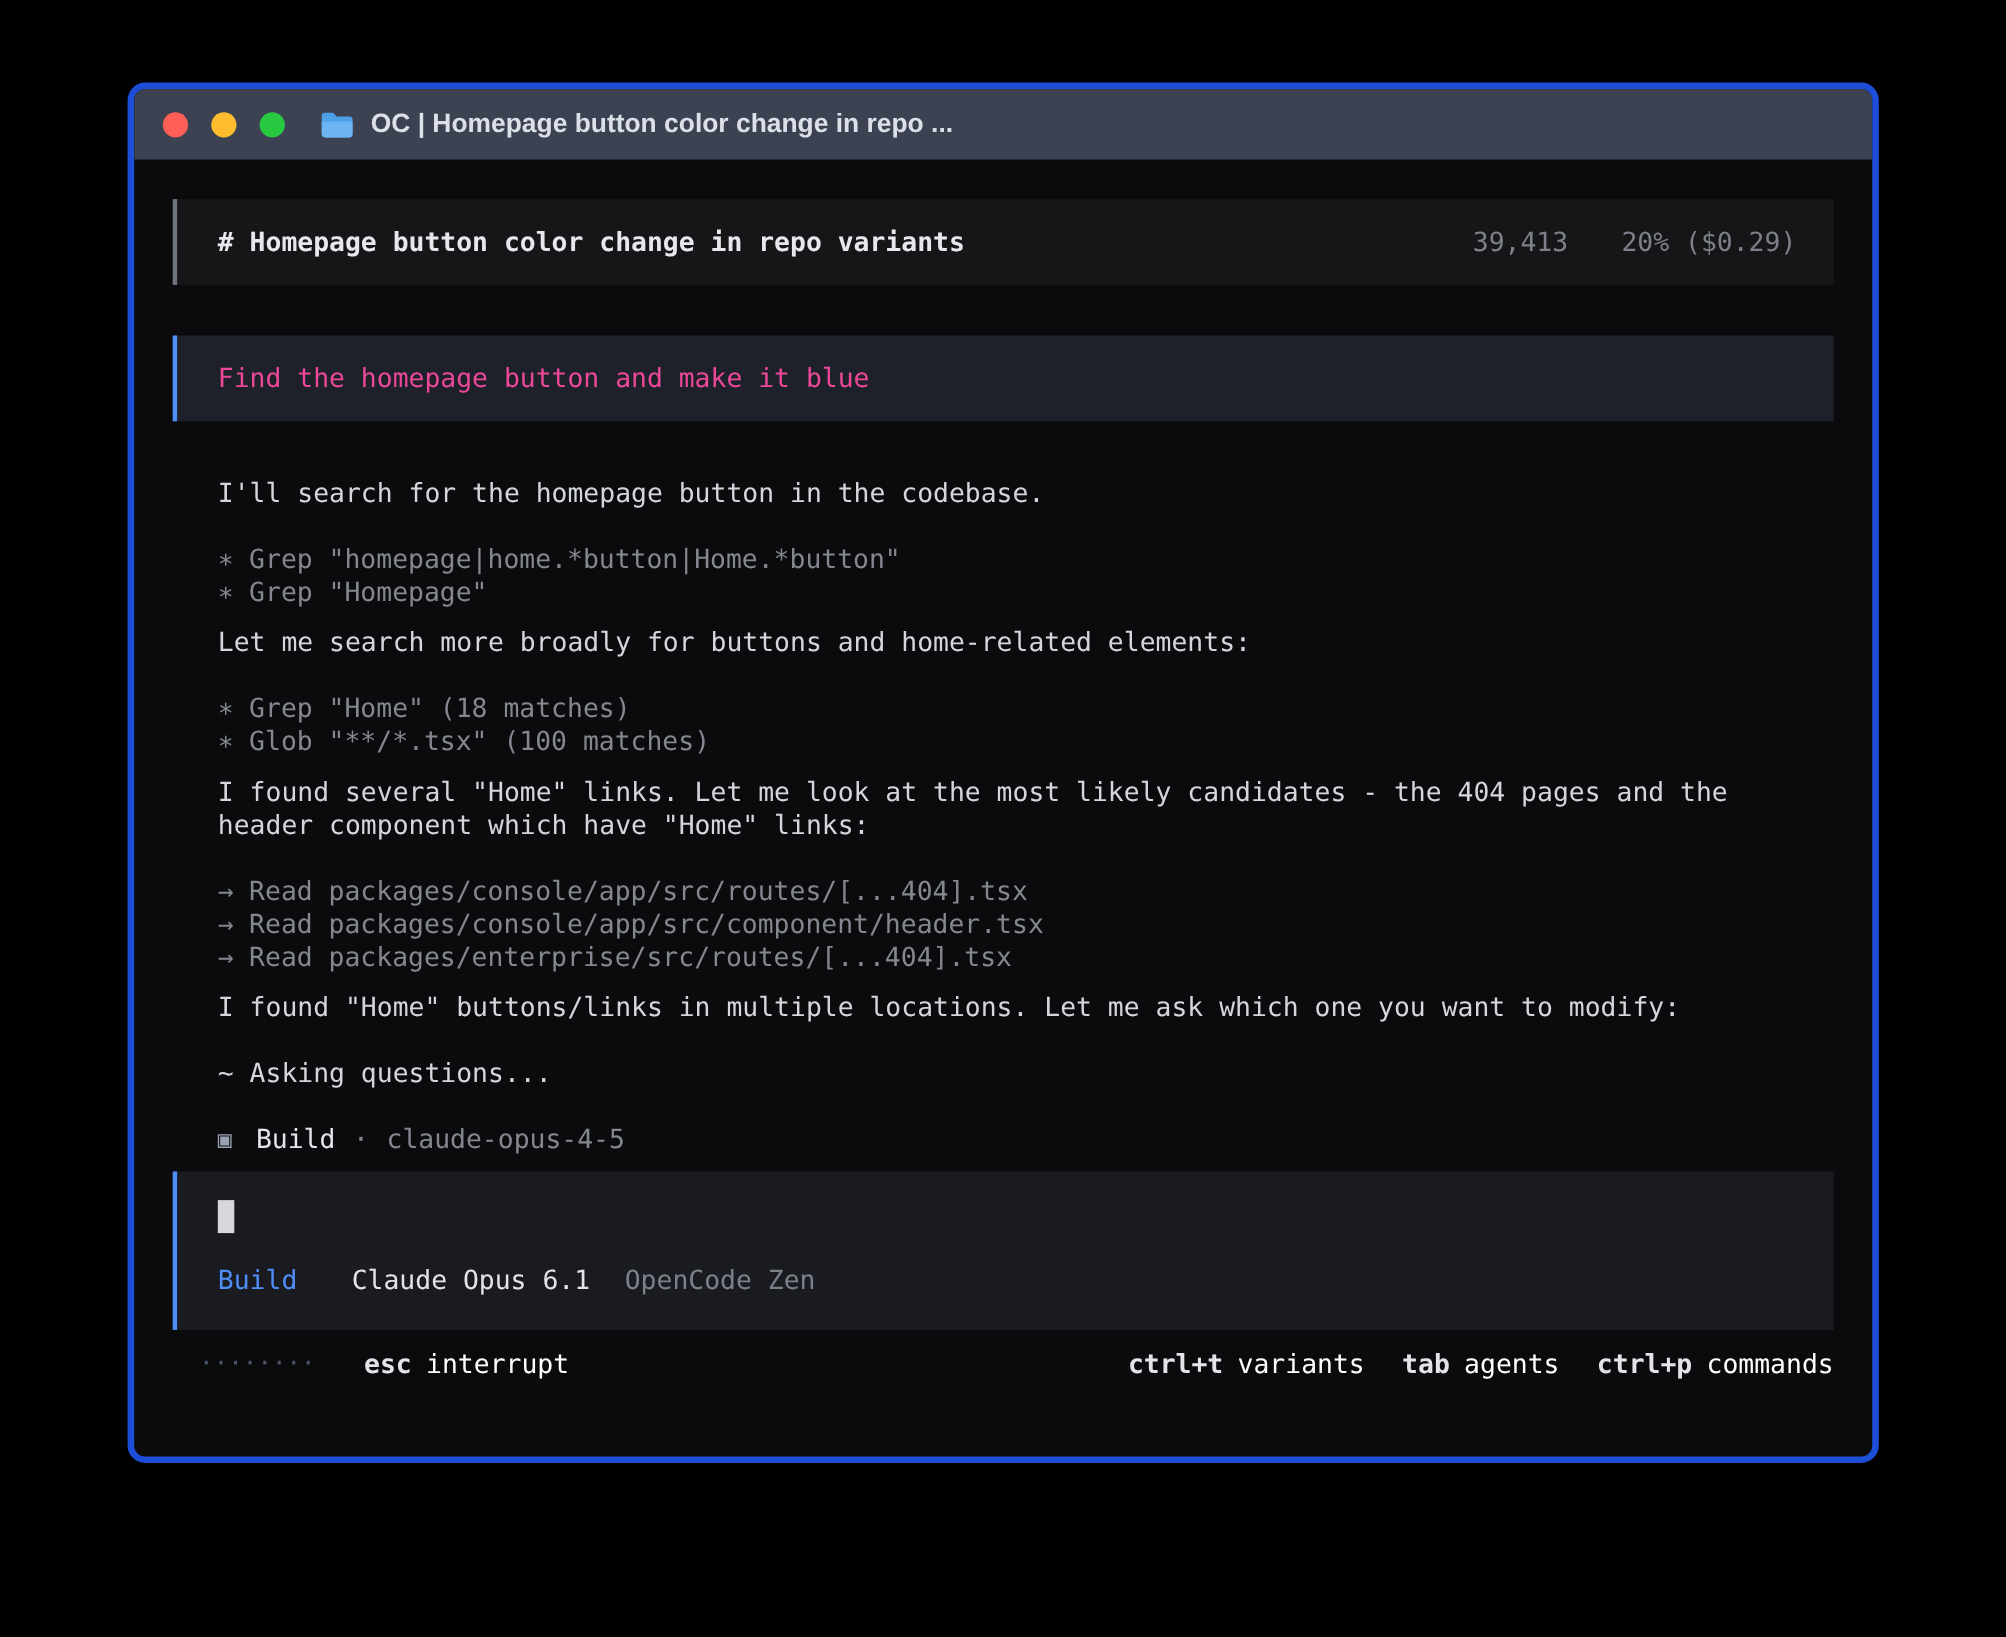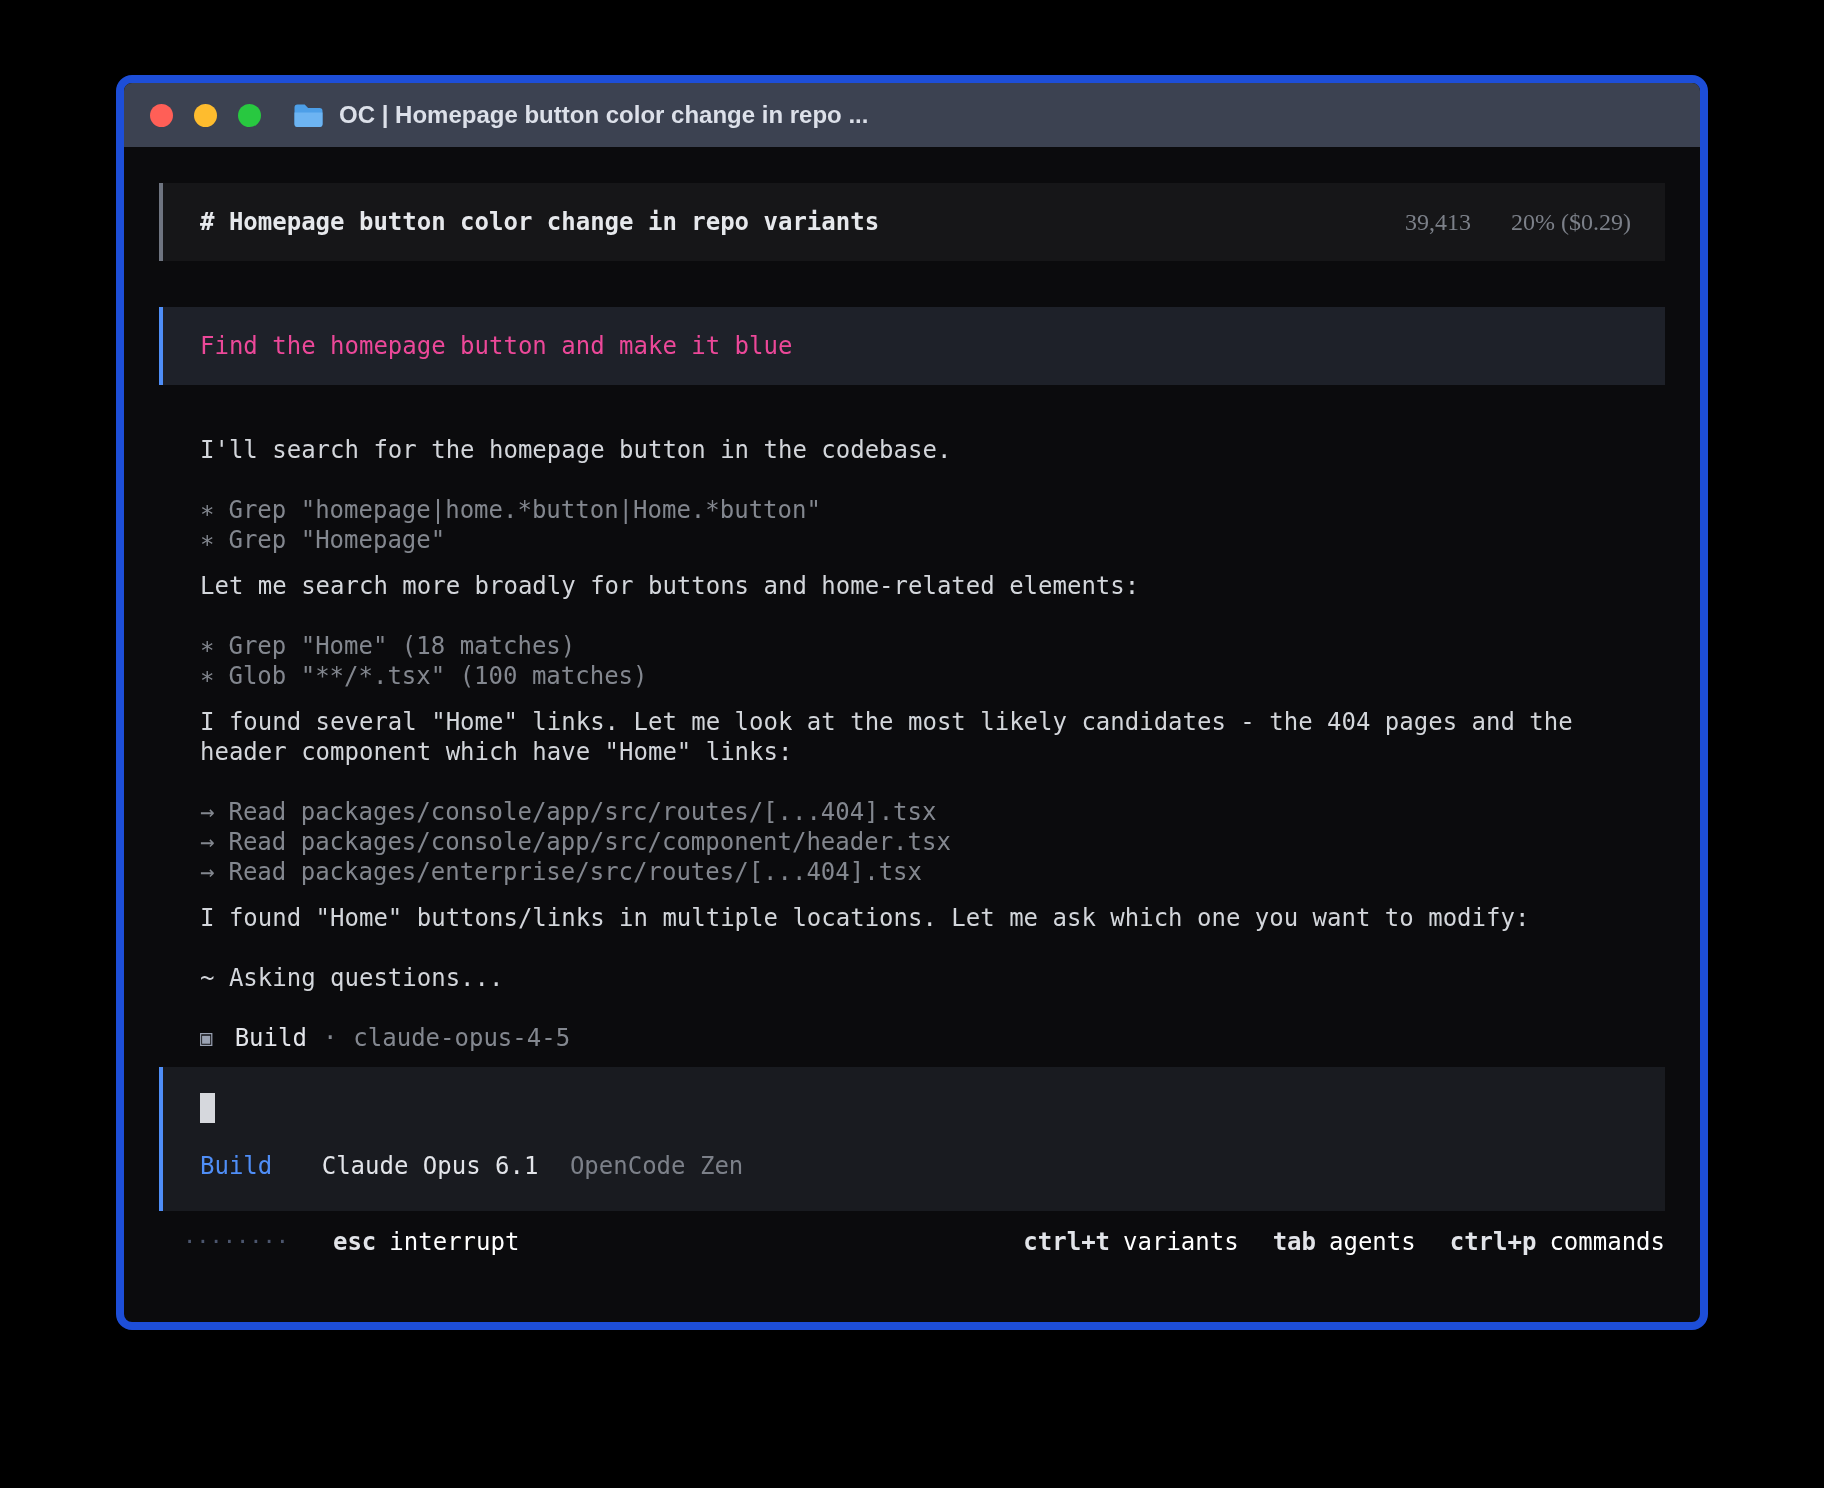--- a/index.html
+++ b/index.html
@@ -2,38 +2,38 @@
 <html><head>
 <meta charset="utf-8">
 <style>
   html,body{margin:0;padding:0;}
   body{
     width:1824px;height:1488px;background:#000;position:relative;
     font-family:"DejaVu Sans Mono","Liberation Mono",monospace;
   }
   .window{
     position:absolute;left:116px;top:75px;width:1592px;height:1255px;
-    background:#0b0b0d;border:8px solid #1d4ed8;border-radius:16px;
+    background:#0b0b0d;border:6px solid #1d4ed8;border-radius:16px;
     overflow:hidden;box-sizing:border-box;
   }
   .titlebar{height:64px;background:#3c4251;display:flex;align-items:center;padding:0 26px;}
   .traffic{display:flex;gap:21px;align-items:center;}
   .light{width:23px;height:23px;border-radius:50%;display:inline-block;}
   .light-red{background:#ff5f57;}
   .light-yellow{background:#febc2e;}
   .light-green{background:#28c840;}
   .title-wrap{
     display:flex;align-items:center;gap:15px;margin-left:32px;
     font-family:"Liberation Sans",sans-serif;font-weight:700;font-size:24px;color:#dce0e9;
   }
   .content{padding:36px 35px 0;font-size:24px;line-height:30px;color:#d3d6db;}
   .block{border-left:4px solid;padding:24px 34px 24px 37px;box-sizing:border-box;}
   .header-block{background:#161618;border-color:#6e7480;display:flex;justify-content:space-between;align-items:center;}
   .hb-title{font-weight:700;color:#e6e8ec;}
-  .hb-stats{color:#7c8089;white-space:nowrap;font-family:Liberation Serif, serif;}
+  .hb-stats{color:#7c8089;white-space:nowrap;}
   .hb-cost{margin-left:34px;}
   .user-block{margin-top:46px;background:#1e2129;border-color:#4f8ef7;color:#ec4899;}
   .para{padding-left:41px;margin-top:16px;color:#d3d6db;}
   .para-first{margin-top:50px;}
   .tool-group{margin-top:30px;}
   .tool-line{padding-left:41px;color:#83878f;}
   .tool-icon{margin-right:14px;}
   .status-line{padding-left:41px;margin-top:30px;color:#d3d6db;}
   .agent-line{padding-left:41px;margin-top:30px;display:flex;align-items:center;}
   .agent-icon{color:#9aa2b2;font-size:21px;}

